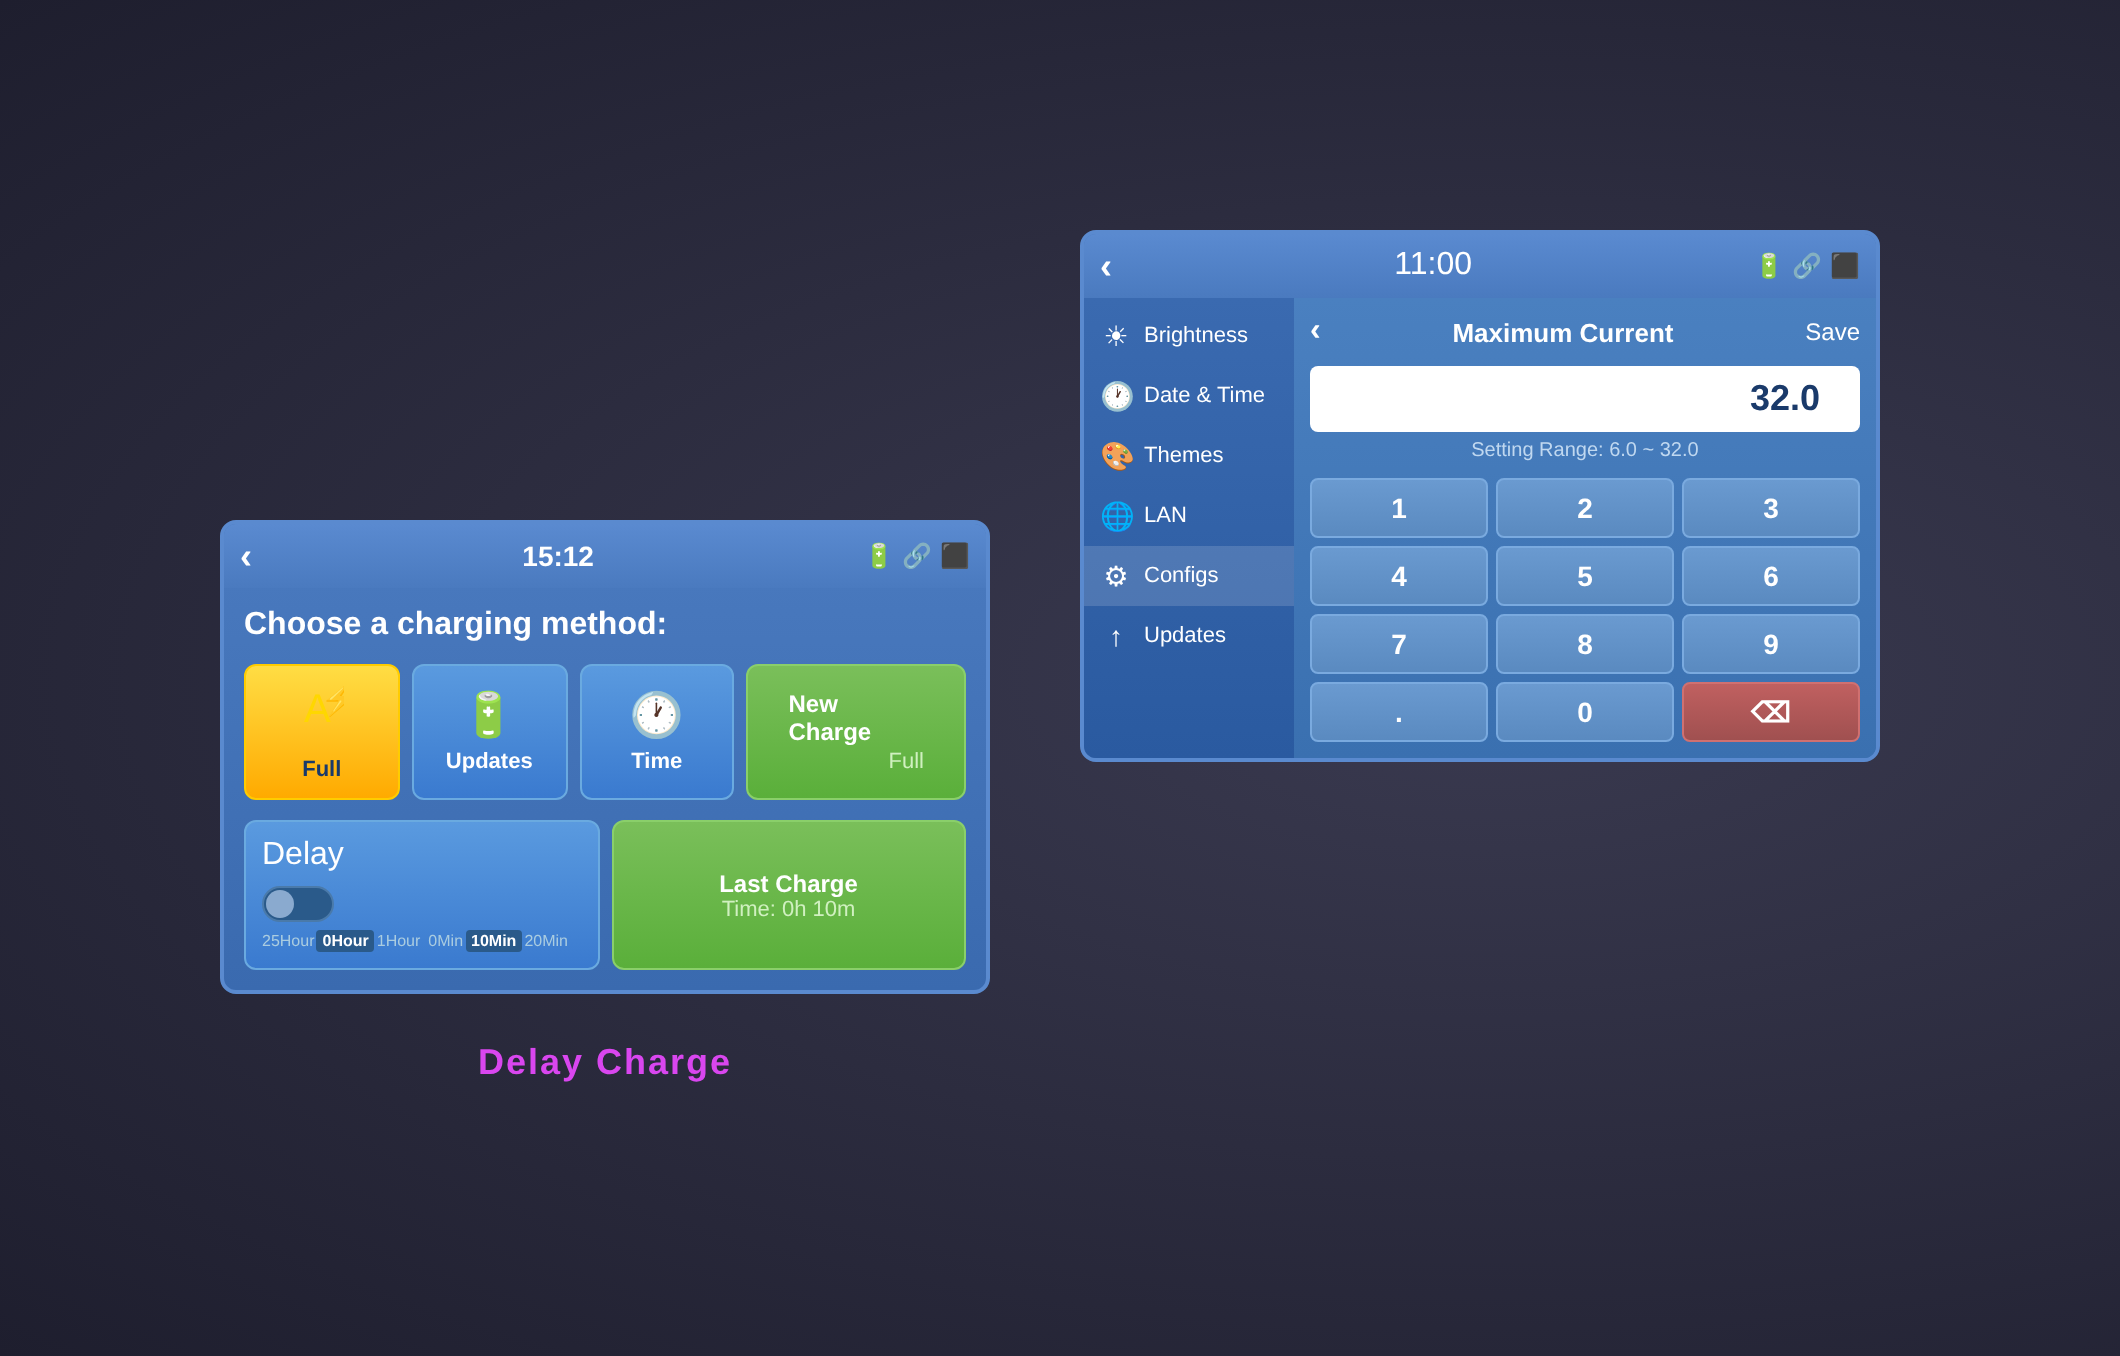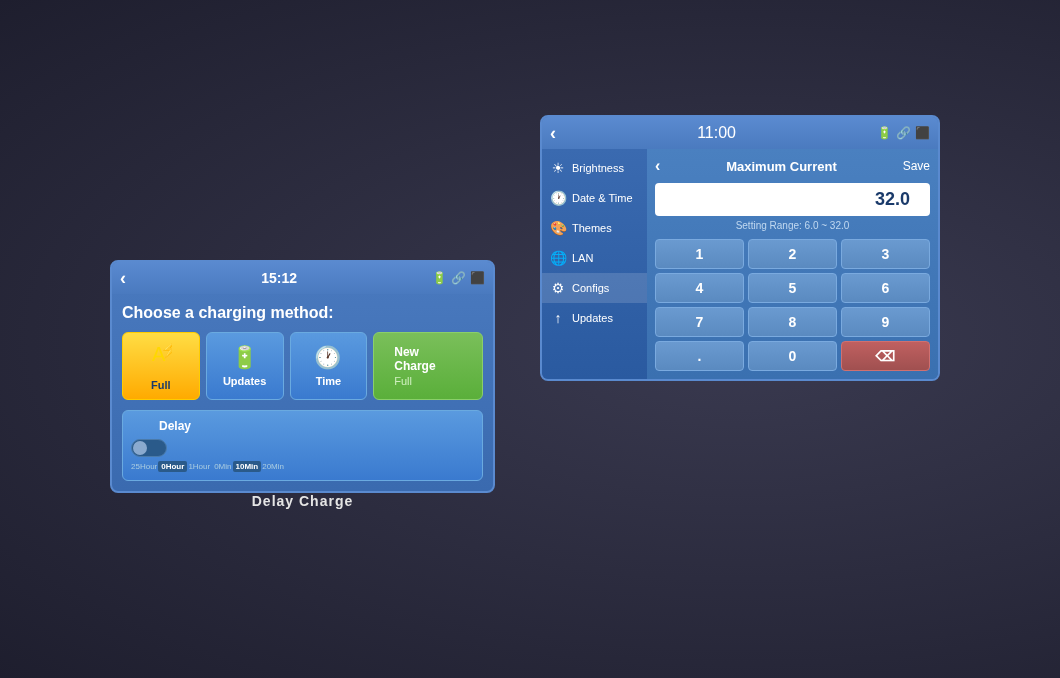--- a/index.html
+++ b/index.html
@@ -117,21 +117,21 @@
 
     
     .new-charge-btn {
       flex: 1;
       background: linear-gradient(180deg, #7abf5a 0%, #5aaf3a 100%);
       border: 1px solid #8acf6a;
       border-radius: 6px;
       padding: 8px 20px;
       display: flex;
       flex-direction: column;
-      align-items: flex-start;
+      align-items: flex-end;
       gap: 2px;
       cursor: pointer;
       min-height: 65px;
       justify-content: center;
     }
 
     .new-charge-btn .main-label {
       color: white;
       font-size: 12px;
       font-weight: bold;
@@ -151,24 +151,23 @@
     .delay-section {
       flex: 1;
       background: linear-gradient(180deg, #5a9adf 0%, #3a7acf 100%);
       border: 1px solid #6aaae0;
       border-radius: 6px;
       padding: 8px;
     }
 
     .delay-label {
       color: white;
-      font-size: 12px;
-      font-weight: bold;
+      font-size: 16px;
+      font-weight: normal;
       margin-bottom: 6px;
-      margin-left: 28px;
     }
 
     .toggle {
       width: 36px;
       height: 18px;
       background: #2a5a8a;
       border-radius: 9px;
       position: relative;
       border: 1px solid #4a7aaa;
     }
@@ -229,24 +228,24 @@
       font-weight: bold;
     }
 
     .last-charge-btn .lc-time {
       color: #d0f0c0;
       font-size: 11px;
     }
 
     .panel-caption {
       text-align: center;
-      color: #e5e5e5;
-      font-size: 14px;
-      font-weight: bold;
-      margin-top: 0;
+      color: #d946ef;
+      font-size: 18px;
+      font-weight: bold;
+      margin-top: 24px;
       letter-spacing: 1px;
     }
 
     
     .right-panel {
       position: absolute;
       left: 540px;
       top: 115px;
       width: 400px;
     }
@@ -457,20 +456,24 @@
               <span>1Hour</span>
             </div>
             <div class="time-col">
               <span>0Min</span>
               <span class="selected">10Min</span>
               <span>20Min</span>
             </div>
           </div>
         </div>
 
+        <div class="last-charge-btn">
+          <span class="lc-label">Last Charge</span>
+          <span class="lc-time">Time: 0h 10m</span>
+        </div>
       </div>
     </div>
   </div>
 
   <div class="panel-caption">Delay Charge</div>
 </div>
 
 <div class="right-panel">
   <div class="config-screen">
 

